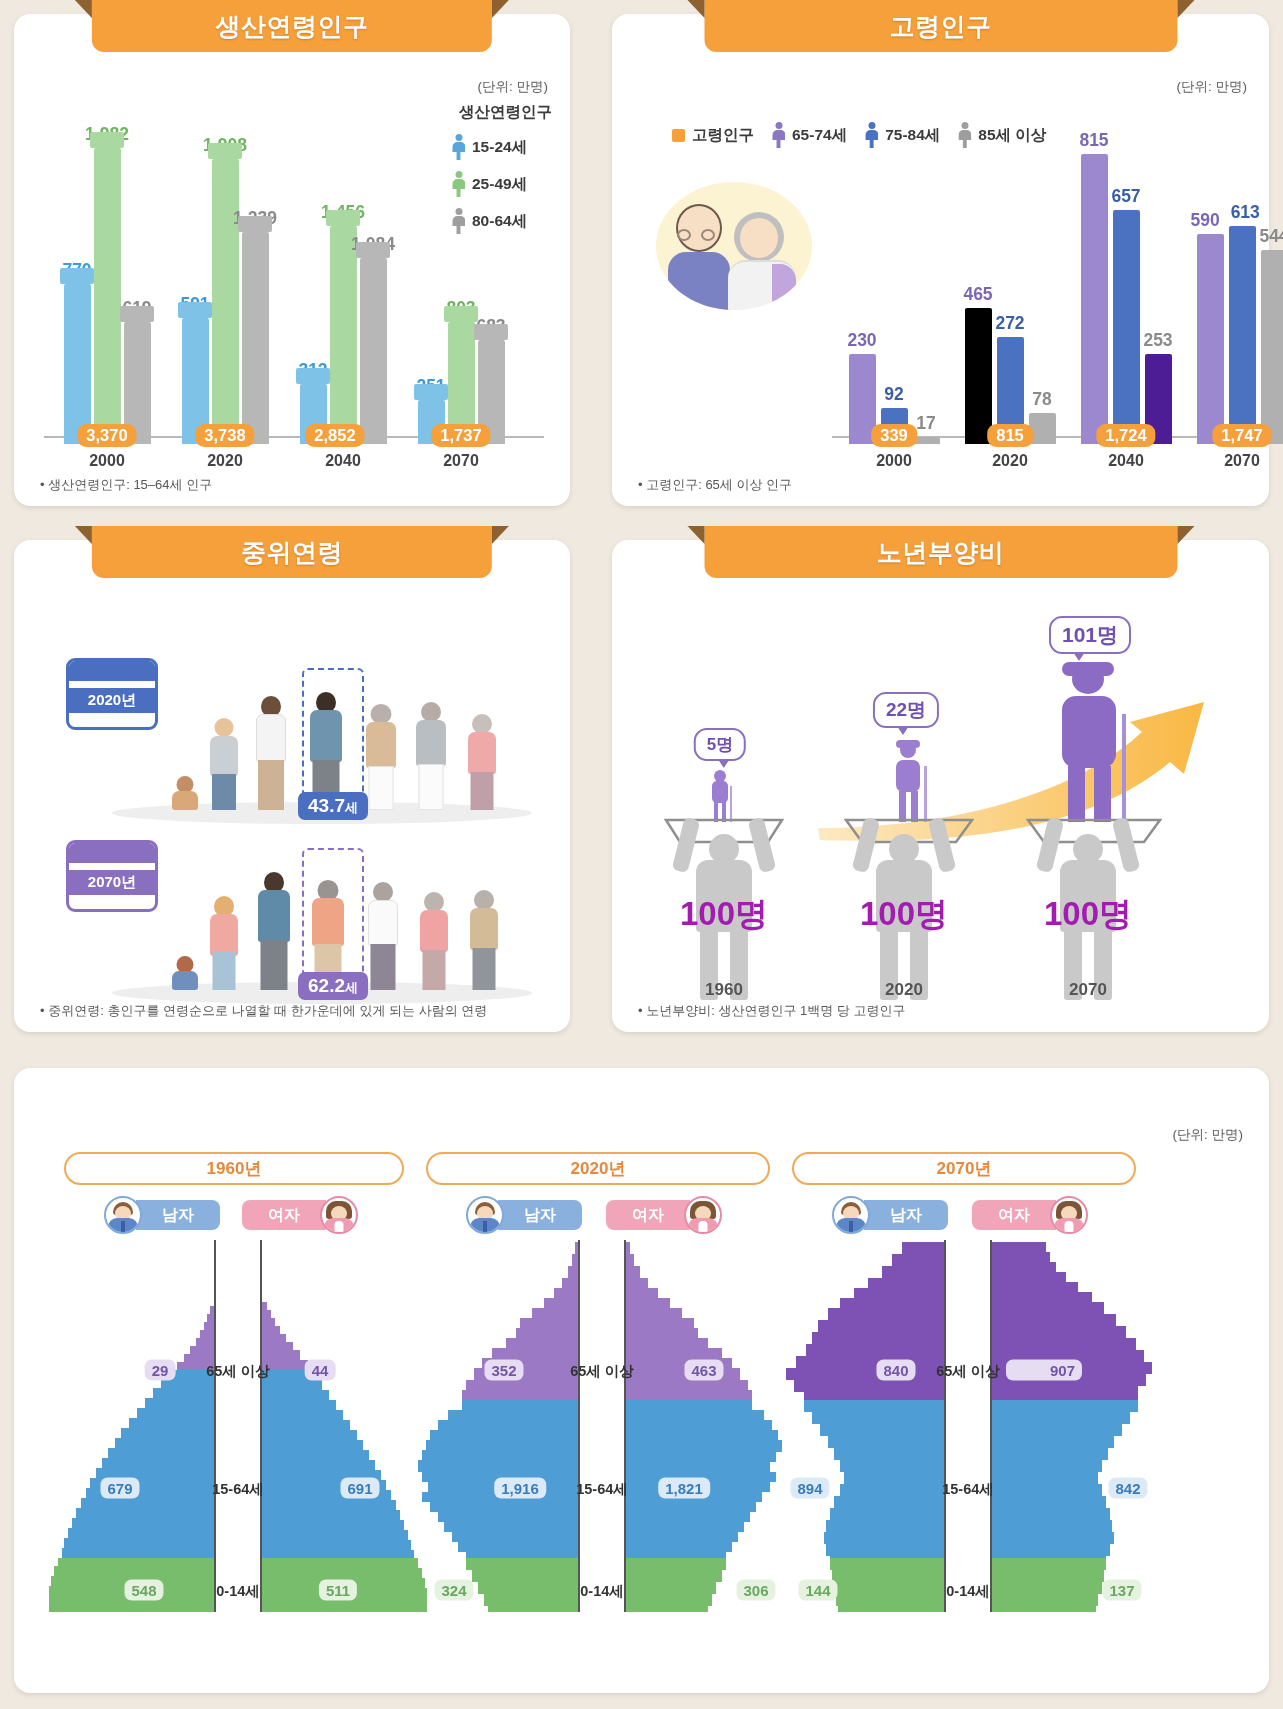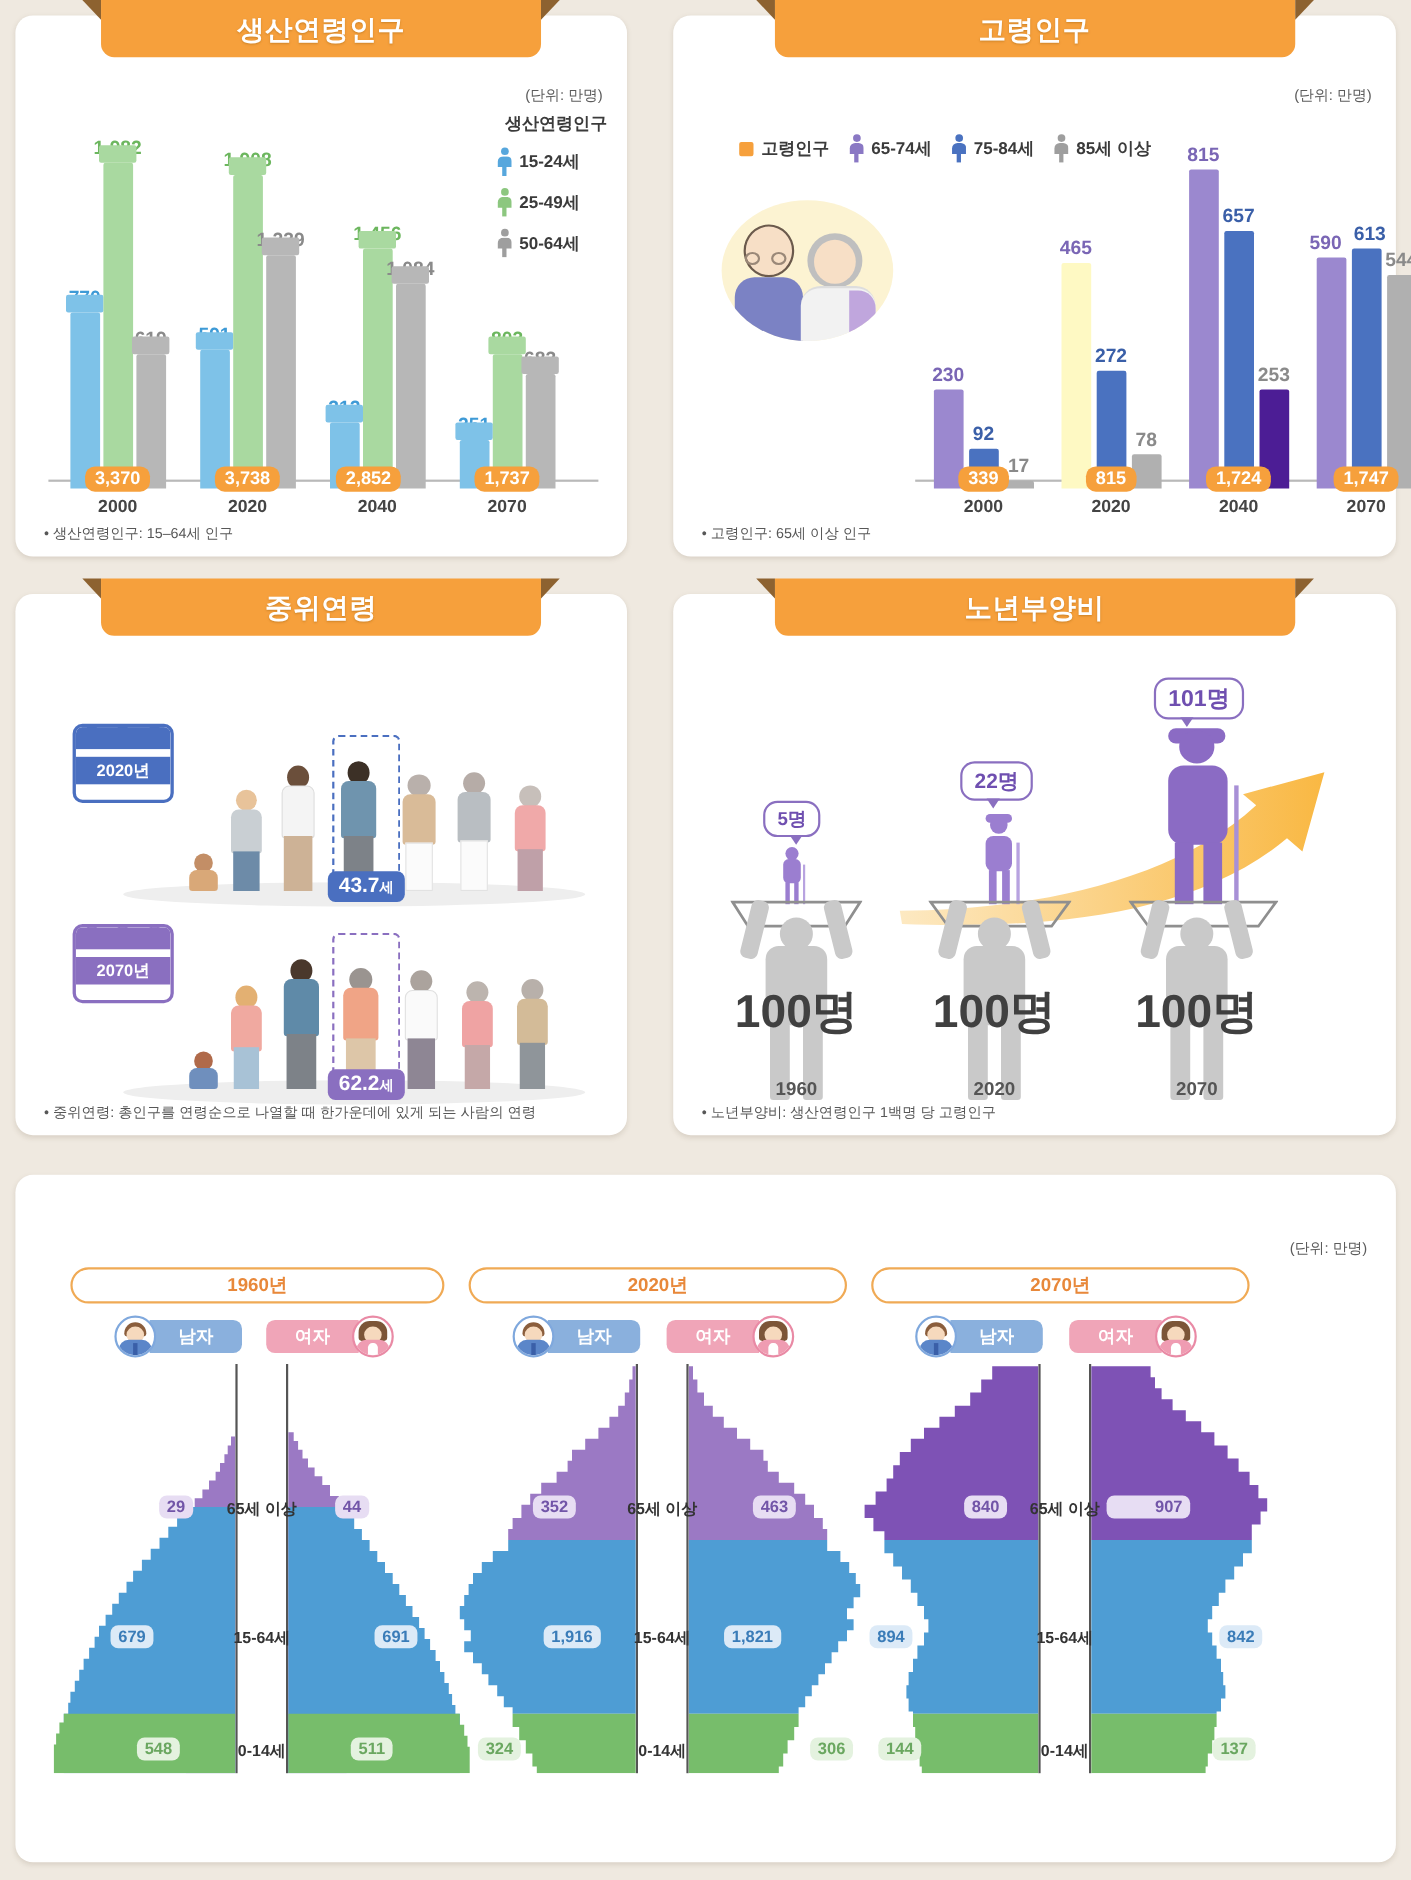--- a/index.html
+++ b/index.html
@@ -89,21 +89,21 @@
             border-radius:7px; padding:3px 10px; transform:translateX(-50%); z-index:5; white-space:nowrap;}
   .agepill.p{ background:#8a6fc0;}
   .agepill small{ font-size:13px; font-weight:bold;}
 
   
   .bubble{ position:absolute; border:2.5px solid #8a6fc0; color:#6f4fb0; background:#fff;
            border-radius:13px; font-weight:bold; transform:translateX(-50%); padding:3px 11px; z-index:5; white-space:nowrap;}
   .bubble::after{ content:""; position:absolute; left:22px; bottom:-9px; width:0;height:0;
                   border-style:solid; border-width:9px 6px 0 6px; border-color:#8a6fc0 transparent transparent transparent;}
   .carrier{ position:absolute; }
-  .hundred{ position:absolute; color:#404040; font-weight:bold; font-size:42px; transform:translateX(-50%); z-index:4;}
+  .hundred{ position:absolute; color:#a21caf; font-weight:bold; font-size:33px; transform:translateX(-50%); z-index:4;}
   .yrbot{ position:absolute; color:#555; font-weight:bold; font-size:17px; transform:translateX(-50%);}
   .tray{ position:absolute; }
 
   
   .yrbox{ position:absolute; border:2px solid #f0aa55; border-radius:18px; height:33px;
           display:flex;align-items:center;justify-content:center;
           color:#e8883a;font-weight:bold;font-size:17px;background:#fff;}
   .sexchip{ position:absolute; height:30px; display:flex;align-items:center; }
   .sexchip .lbl{ height:30px; display:flex;align-items:center;justify-content:center;
                  font-size:16px;font-weight:bold;color:#fff;}
@@ -155,21 +155,21 @@
             <i class="h"></i>
             <i class="b"></i>
           </span>
         <span>25-49세</span>
       </div>
       <div class="lg-row">
         <span class="person" style="color:#9e9e9e">
             <i class="h"></i>
             <i class="b"></i>
           </span>
-        <span>50-64세</span>
+        <span>80-64세</span>
       </div>
     </div>
 
     <div class="chart" style="left:0;top:100px;height:330px;">
       <div class="axis" style="top:322px;"></div>
 
       <div class="grp" style="left:38px;width:110px;height:322px;">
         <div class="bar" style="height:160px;background:#7ec2e8;">
           <span class="val" style="color:#3e9ad6">770</span>
           <span class="cap" style="background:#7ec2e8;border-radius:2px;"></span>
@@ -299,21 +299,21 @@
           <span class="val" style="color:#3a5fa8">92</span>
         </div>
         <div class="bar" style="height:7px;background:#b0b0b0;">
           <span class="val" style="color:#8a8a8a">17</span>
         </div>
       </div>
       <div class="pill" style="left:282px;top:310px;">339</div>
       <div class="yrlabel" style="left:237px;top:338px;">2000</div>
 
       <div class="grp" style="left:342px;width:112px;height:322px;gap:5px;">
-        <div class="bar" style="height:205px;background:#fef9c3;">
+        <div class="bar" style="height:136px;background:#000000;">
           <span class="val" style="color:#7a66b5">465</span>
         </div>
         <div class="bar" style="height:107px;background:#4a72c0;">
           <span class="val" style="color:#3a5fa8">272</span>
         </div>
         <div class="bar" style="height:31px;background:#b0b0b0;text-align:center;">
           <span class="val" style="color:#8a8a8a">78</span>
         </div>
       </div>
       <div class="pill" style="left:398px;top:310px;">815</div>

